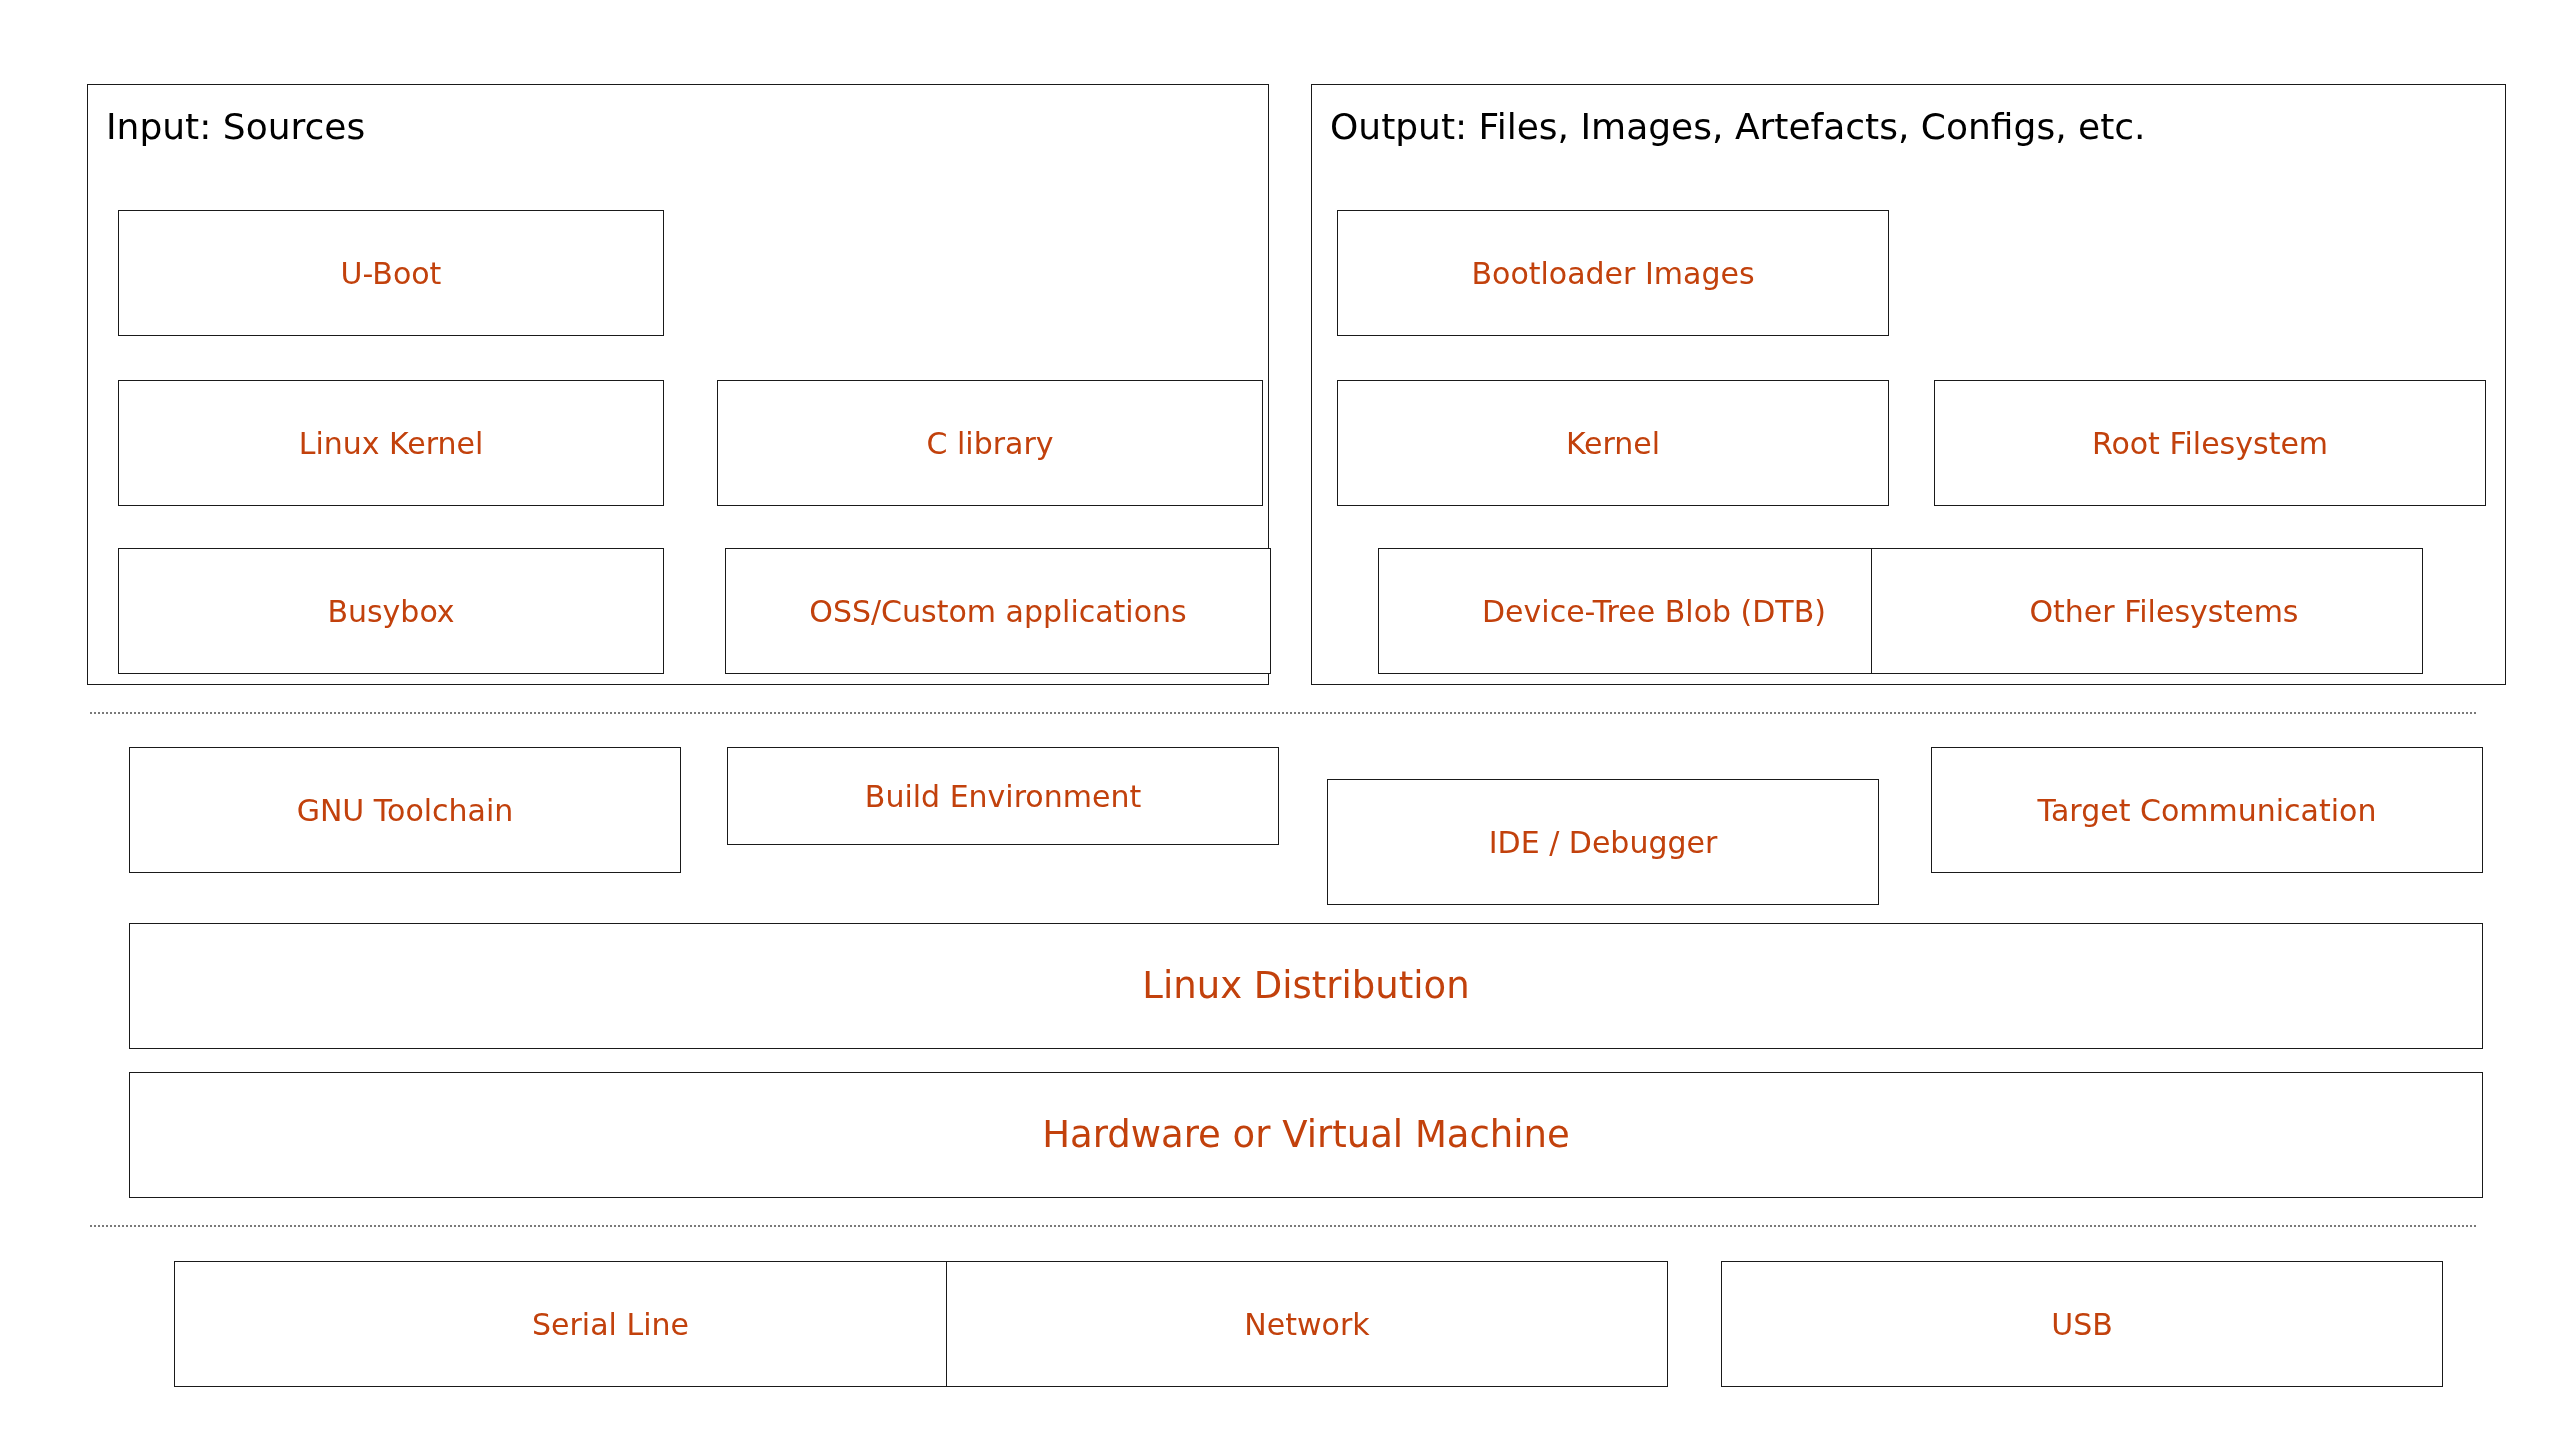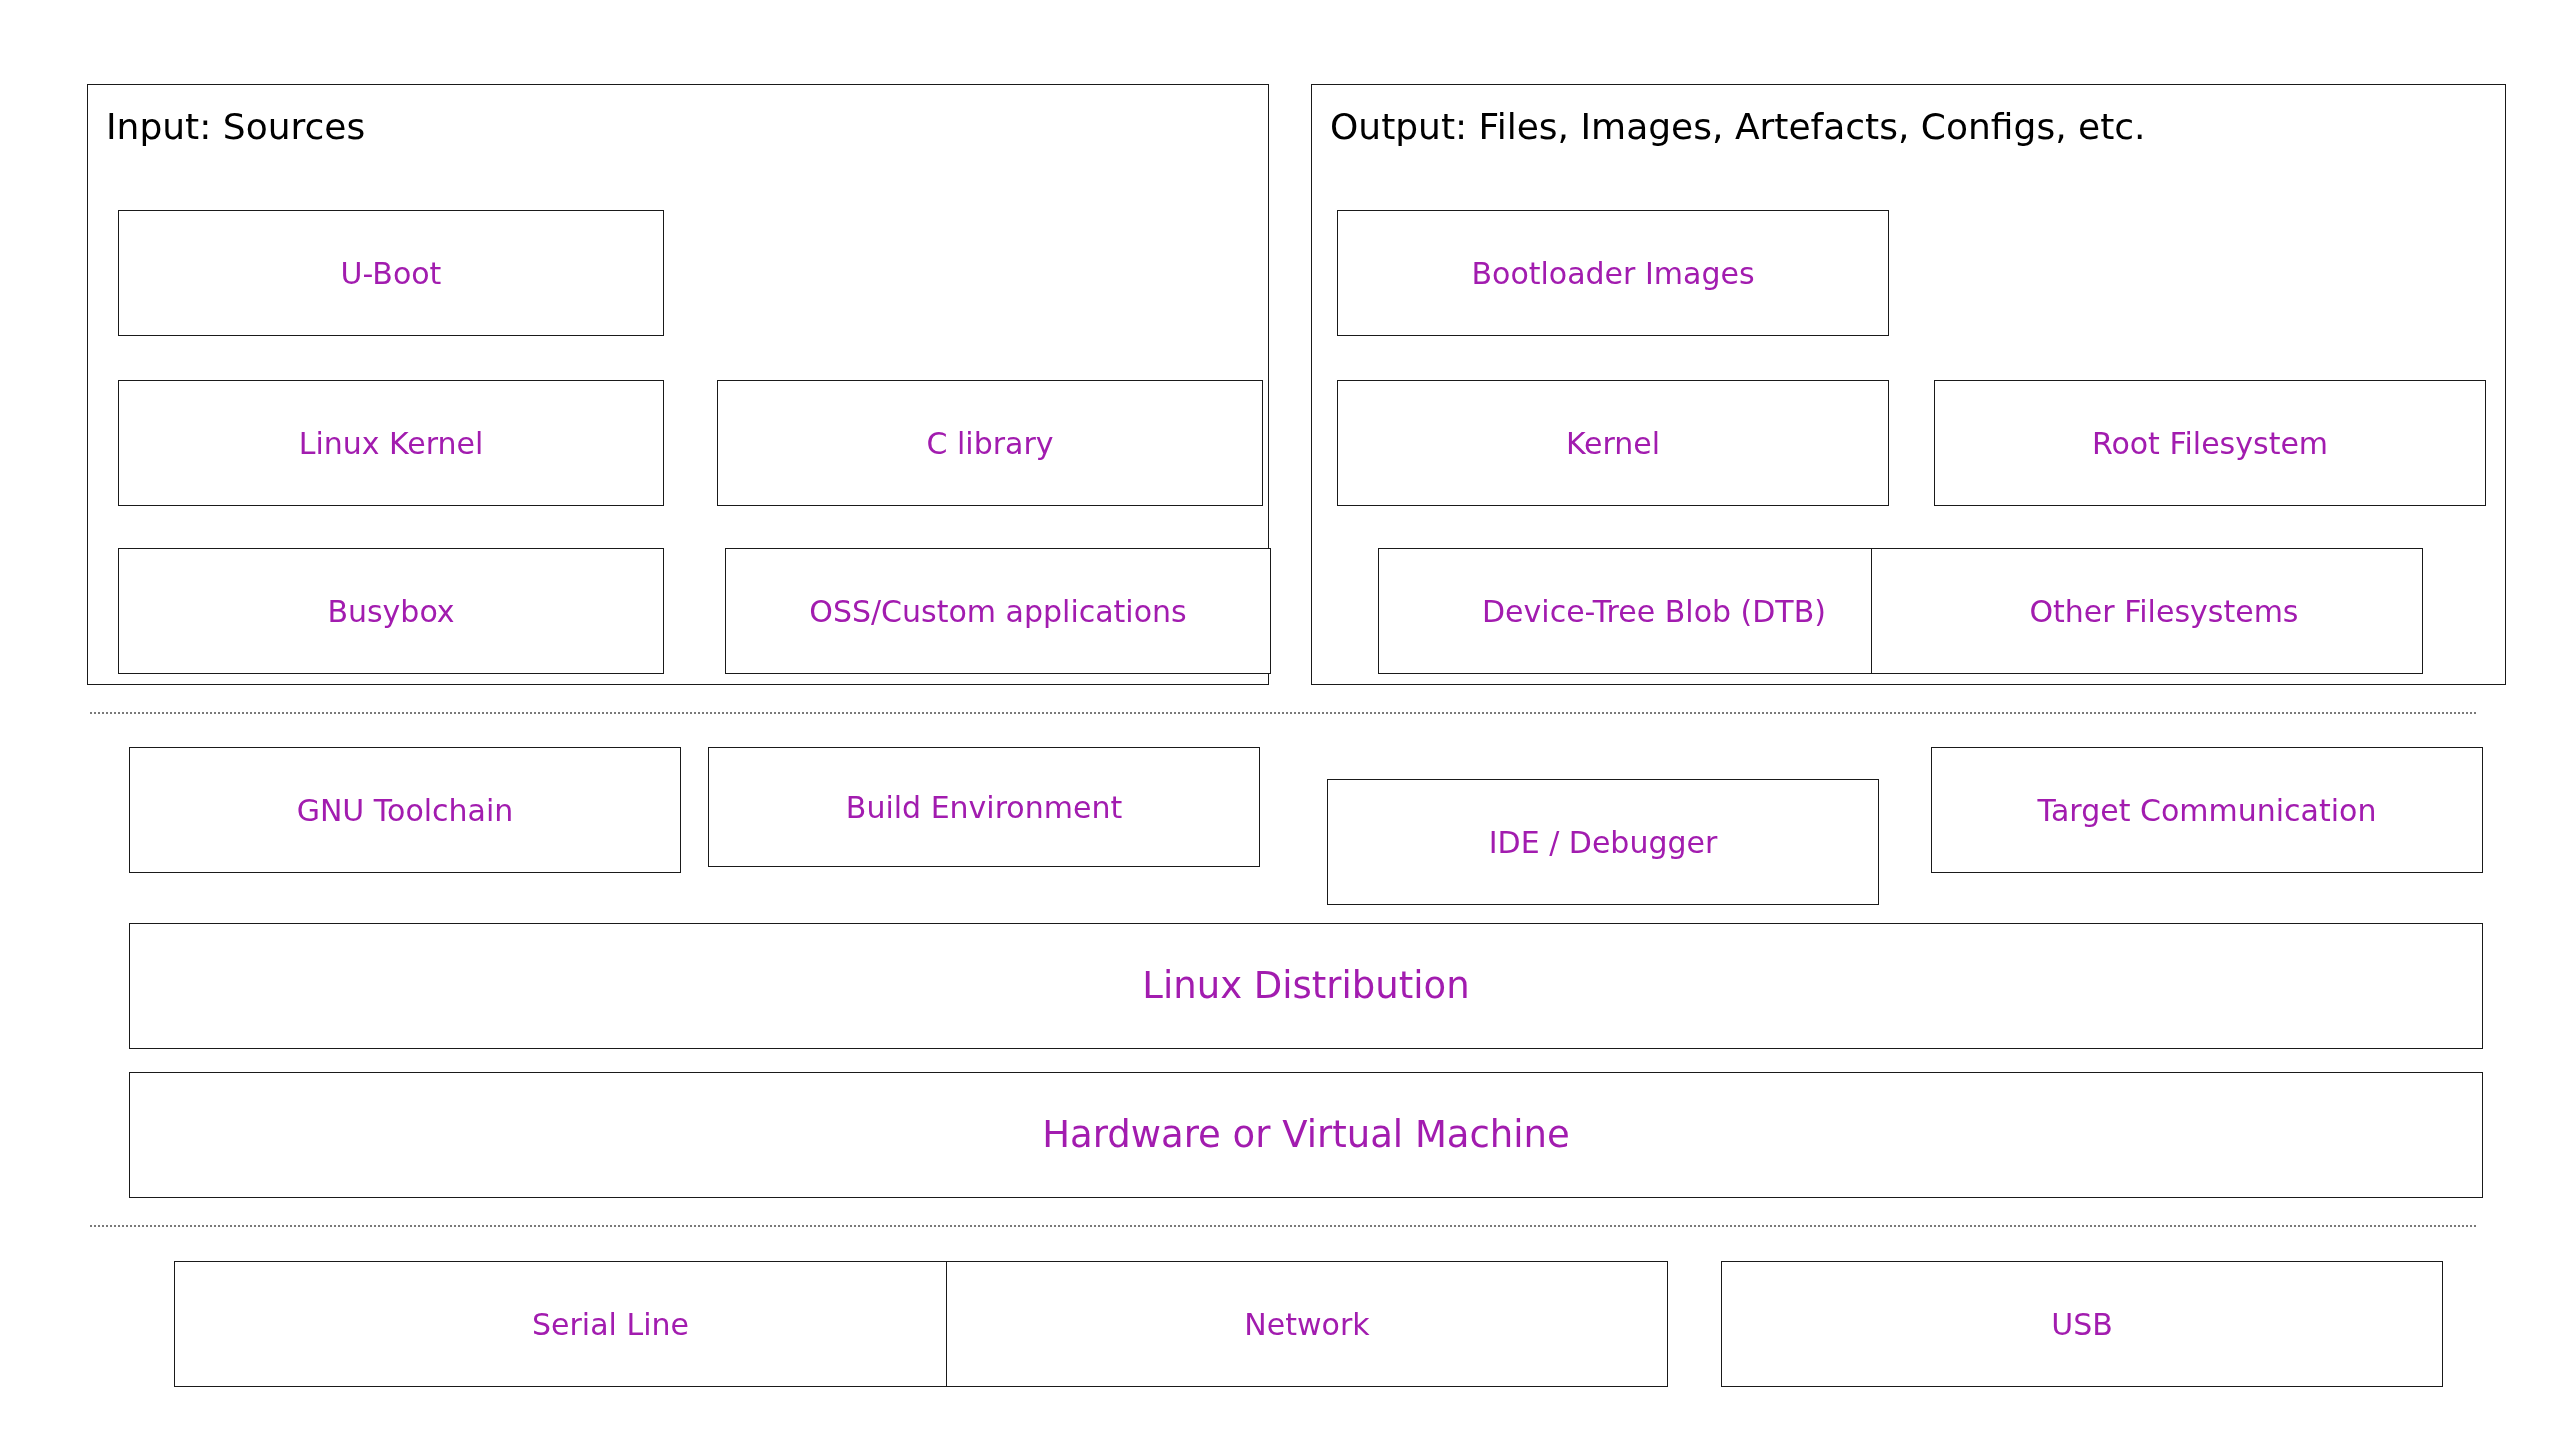--- a/index.html
+++ b/index.html
@@ -23,21 +23,21 @@
     position: absolute;
     box-sizing: border-box;
     border: 1.9px solid #1a1a1a;
     background: #ffffff;
     display: flex;
     align-items: center;
     justify-content: center;
   }
   .box > .label {
     font-size: 30px;
-    color: #a21caf;
+    color: #c2410c;
     line-height: 1.1;
     text-align: center;
     white-space: nowrap;
   }
 
   
   .panel {
     position: absolute;
     box-sizing: border-box;
     border: 1.9px solid #1a1a1a;
@@ -116,21 +116,21 @@
   <div class="box" style="left:1871px; top:548px; width:552px; height:126px;padding-left:34px;">
     <span class="label">Other Filesystems</span>
   </div>
 
   <div class="dotted-sep" style="left:90px; top:712px; width:2386px;"></div>
 
   <div class="box" style="left:129px; top:747px; width:552px; height:126px;">
     <span class="label">GNU Toolchain</span>
   </div>
 
-  <div class="box" style="left:708px; top:747px; width:552px; height:120px;">
+  <div class="box" style="left:727px; top:747px; width:552px; height:98px;">
     <span class="label">Build Environment</span>
   </div>
 
   <div class="box" style="left:1327px; top:747px; width:552px; height:126px;margin-top:32px;">
     <span class="label">IDE / Debugger</span>
   </div>
 
   <div class="box" style="left:1931px; top:747px; width:552px; height:126px;">
     <span class="label">Target Communication</span>
   </div>

